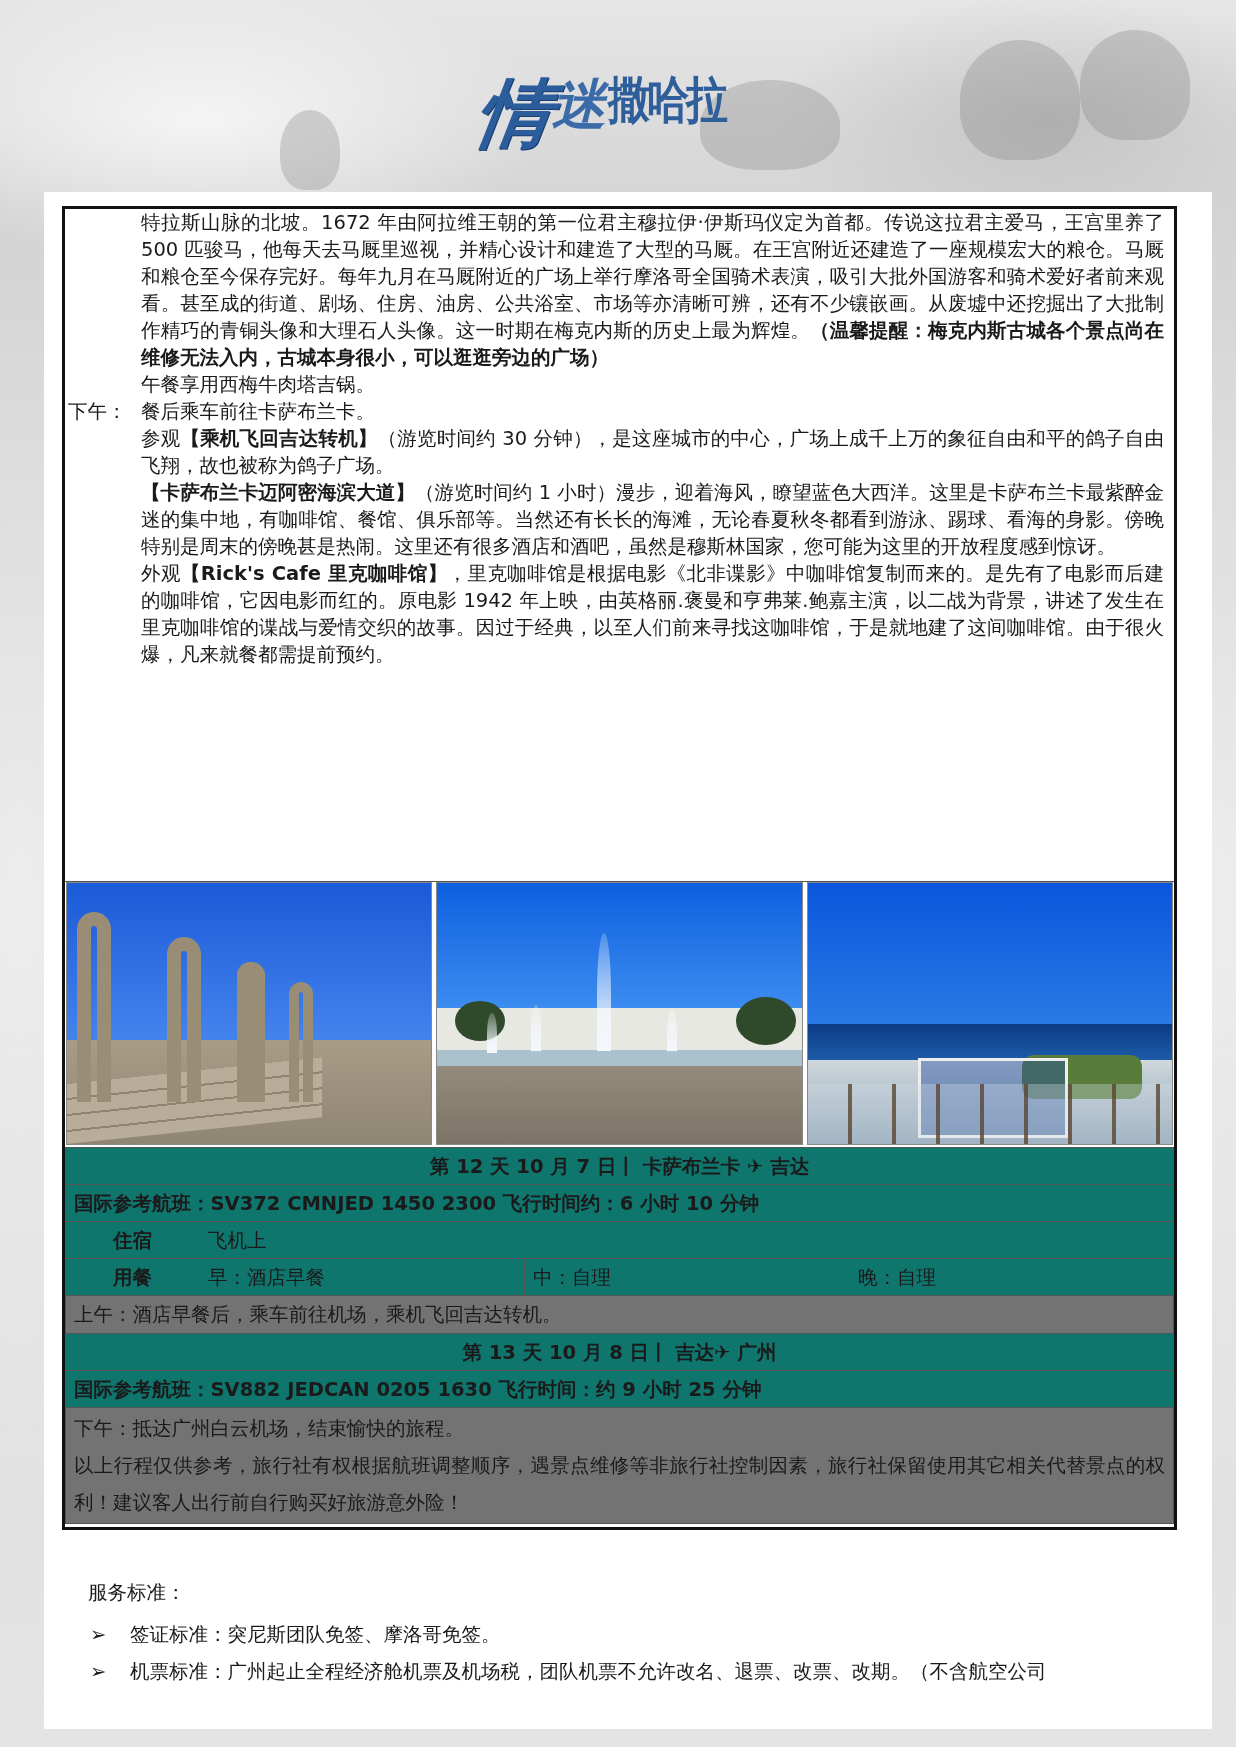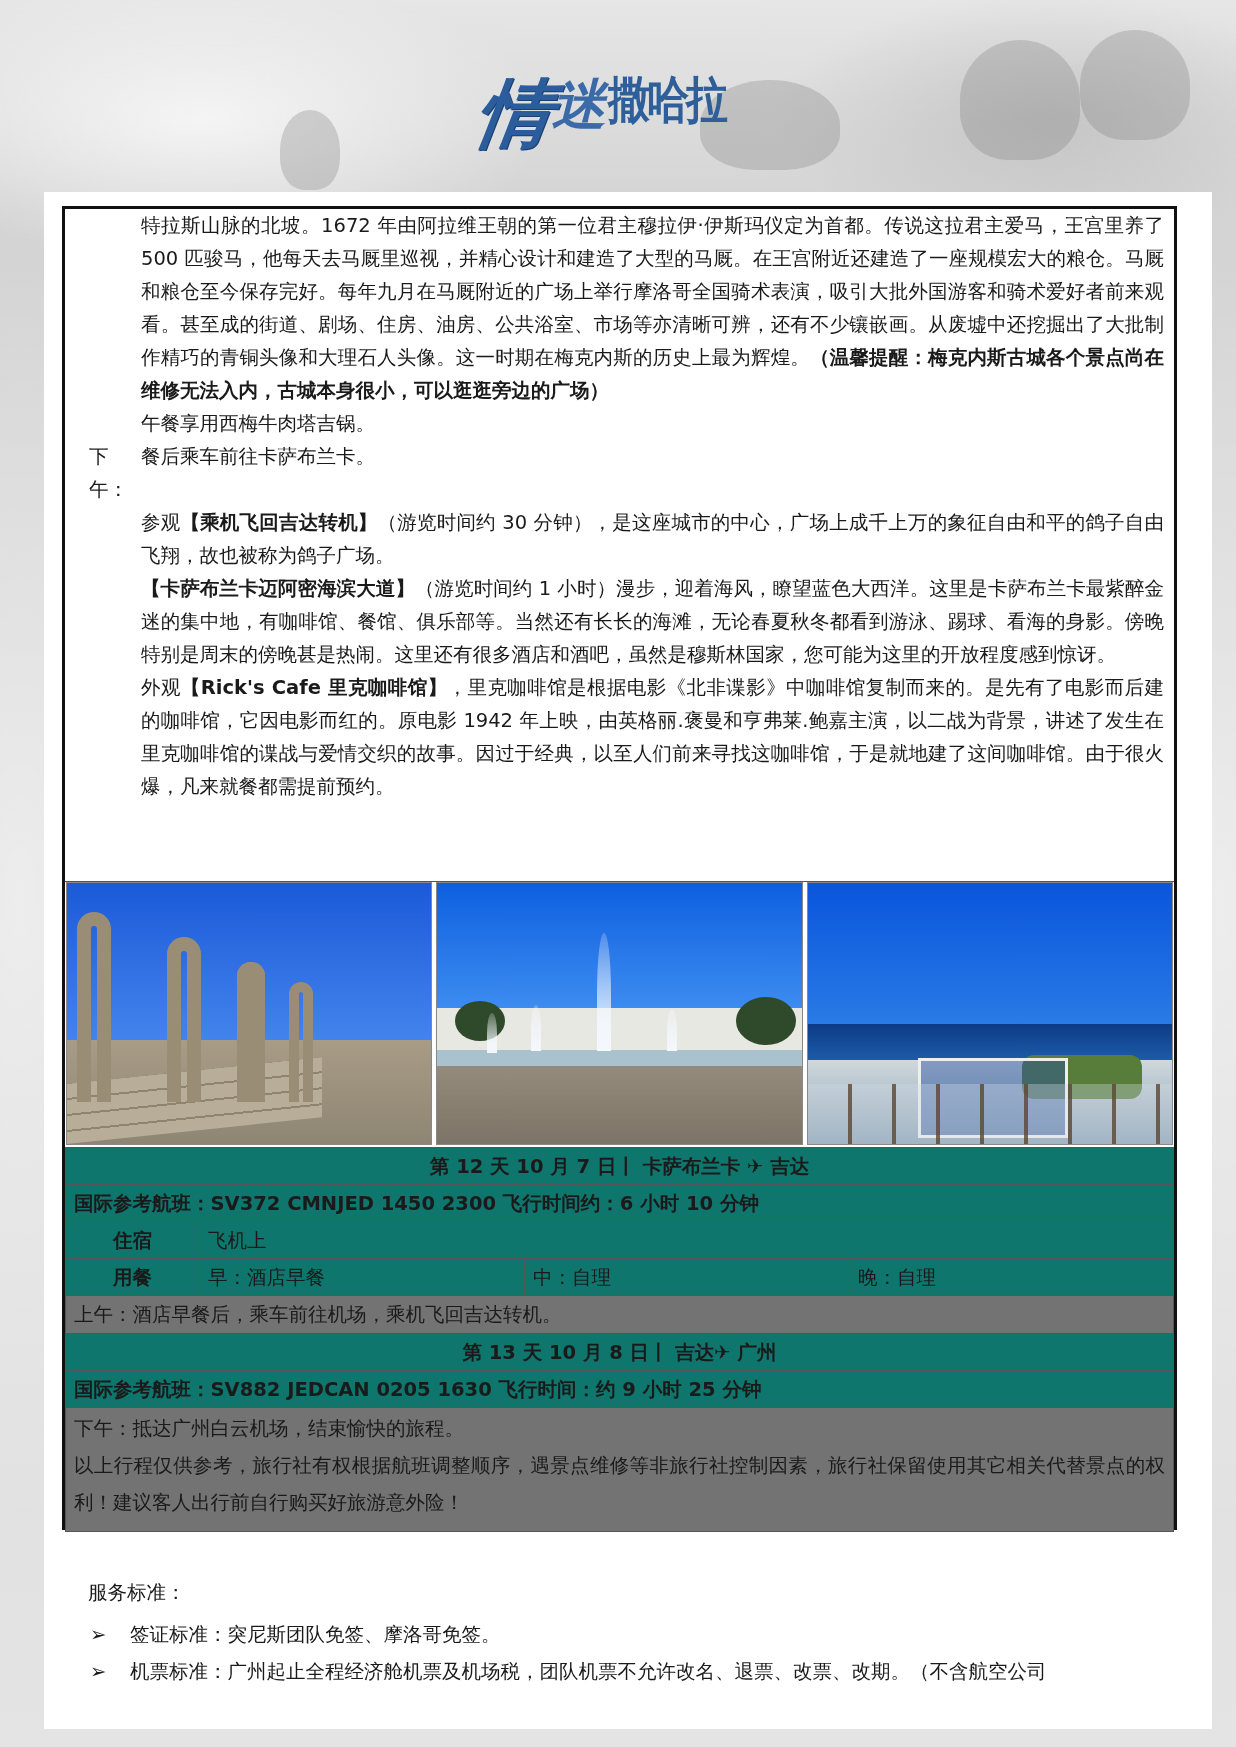--- a/index.html
+++ b/index.html
@@ -44,25 +44,25 @@
     position: absolute; left: 44px; top: 192px; width: 1168px; height: 1537px;
     background: #ffffff;
   }
   .frame {
     position: absolute; left: 62px; top: 206px; width: 1115px; height: 1324px;
     border: 3px solid #111;
     background: #fff;
   }
   .body-text {
     position: absolute; left: 0; top: 0; width: 100%;
-    font-size: 19.5px; line-height: 33px;
+    font-size: 19.5px; line-height: 27px;
   }
   .para { padding-left: 76px; padding-right: 10px; text-align: justify; text-align-last: left; }
   .row-label { display: flex; }
-  .row-label .lbl { width: 76px; padding-left: 24px; flex: none; }
+  .row-label .lbl { width: 76px; padding-left: 3px; flex: none; }
   b { font-weight: bold; }
   .photos {
     position: absolute; left: 0; top: 672px; width: 100%; height: 264px;
     display: flex; gap: 4px; padding: 0 1px;
     border-top: 1px solid #555;
   }
   .photo { flex: 1; position: relative; overflow: hidden; border: 1px solid #888; }
   .ph1 {
     background:
       linear-gradient(180deg, transparent 60%, #a89c86 60%, #8e8573 100%),
@@ -197,21 +197,21 @@
     <tr>
       <td colspan="4" class="plain">上午：酒店早餐后，乘车前往机场，乘机飞回吉达转机。</td>
     </tr>
     <tr class="gray">
       <td colspan="4" class="day">第 13 天  10 月 8 日丨  吉达✈ 广州</td>
     </tr>
     <tr class="gray">
       <td colspan="4" class="flight">国际参考航班：SV882    JEDCAN 0205 1630  飞行时间：约 9 小时 25 分钟</td>
     </tr>
     <tr>
-      <td colspan="4" class="plain" style="padding-top:2px;padding-bottom:10px;font-family:Liberation Serif, serif;">
+      <td colspan="4" class="plain" style="padding-top:2px;padding-bottom:2px;font-family:Liberation Serif, serif;">
         <div>下午：抵达广州白云机场，结束愉快的旅程。</div>
         <div style="text-align:justify;">以上行程仅供参考，旅行社有权根据航班调整顺序，遇景点维修等非旅行社控制因素，旅行社保留使用其它相关代替景点的权利！建议客人出行前自行购买好旅游意外险！</div>
       </td>
     </tr>
   </tbody>
     </table>
 </div>
 
 <div class="service">
   <div class="title">服务标准：</div>

